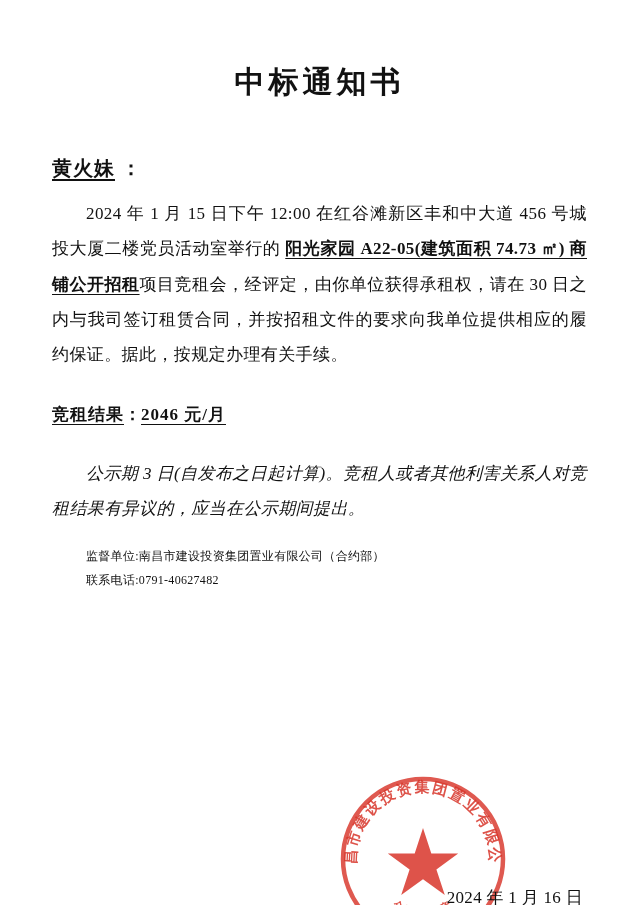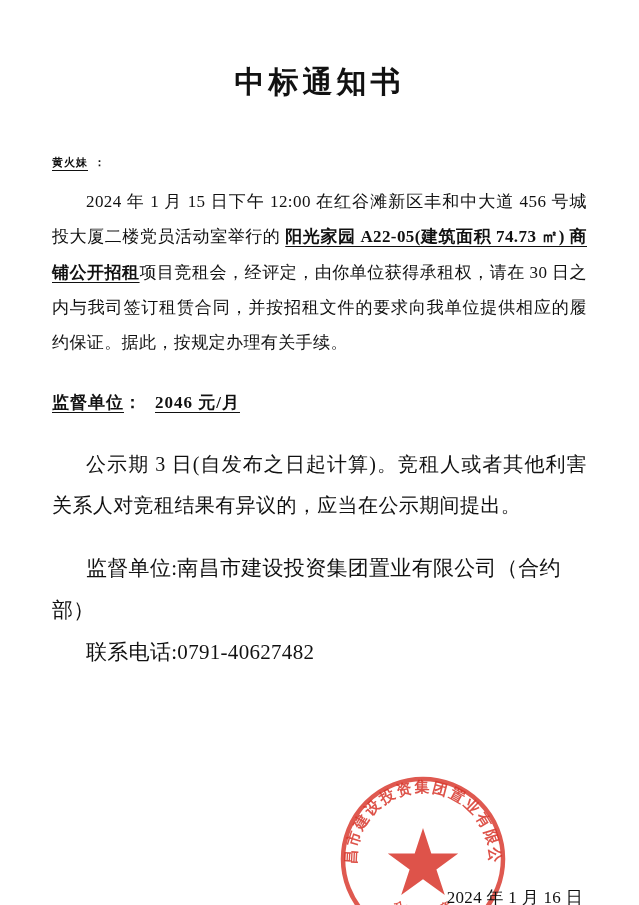--- a/index.html
+++ b/index.html
@@ -26,21 +26,21 @@
     text-align: center;
     font-size: 30px;
     font-weight: bold;
     letter-spacing: 4px;
     margin-top: 62px;
     margin-bottom: 16px;
     font-family: "Liberation Serif", "DejaVu Serif", serif;
   }
   .addressee {
     margin-top: 52px;
-    font-size: 11px;
+    font-size: 20px;
     font-weight: bold;
     letter-spacing: 1px;
   }
   .addressee .name {
     text-decoration: underline;
     text-underline-offset: 4px;
   }
   .addressee .colon {
     margin-left: 6px;
   }
@@ -68,34 +68,34 @@
   .result-line .label {
     text-decoration: underline;
     text-underline-offset: 4px;
   }
   .result-line .colon {
     letter-spacing: 0;
   }
   .result-line .value {
     text-decoration: underline;
     text-underline-offset: 4px;
-    margin-left: 14px;
     padding-right: 18px;
   }
   .notice-para {
     margin-top: 30px;
-    font-size: 20px;
+    font-size: 17px;
     line-height: 2.08;
     text-align: justify;
     text-justify: inter-ideograph;
     text-indent: 34px;
     letter-spacing: 0.4px;
+    font-style: italic;
   }
   .info-line {
-    font-size: 21px;
+    font-size: 12px;
     line-height: 2.0;
     text-indent: 34px;
     letter-spacing: 0.3px;
   }
   .signature-block {
     position: absolute;
     right: 56px;
     bottom: 52px;
     text-align: left;
     font-size: 17px;
@@ -141,21 +141,21 @@
 
   <div class="addressee">
     <span class="name">黄火妹</span><span class="colon">：</span>
   </div>
 
   <p class="body-para">
     <span>2024 年 1 月 15 日下午 12:00 在红谷滩新区丰和中大道 456 号城投大厦二楼党员活动室举行的 </span><span class="u">阳光家园 A22-05(建筑面积 74.73 ㎡) 商铺公开招租</span><span>项目竞租会，经评定，由你单位获得承租权，请在 30 日之内与我司签订租赁合同，并按招租文件的要求向我单位提供相应的履约保证。据此，按规定办理有关手续。</span>
   </p>
 
   <div class="result-line">
-    <span class="label">监督单位</span><span class="colon">：</span><span class="value">2046 元/月</span>
+    <span class="label">竞租结果</span><span class="colon">：</span><span class="value">2046 元/月</span>
   </div>
 
   <p class="notice-para">公示期 3 日(自发布之日起计算)。竞租人或者其他利害关系人对竞租结果有异议的，应当在公示期间提出。</p>
 
   <div class="info-line">监督单位:南昌市建设投资集团置业有限公司（合约部）</div>
   <div class="info-line">联系电话:0791-40627482</div>
 
   <div class="seal">
     <svg viewBox="0 0 186 186" xmlns="http://www.w3.org/2000/svg">
       <defs>

